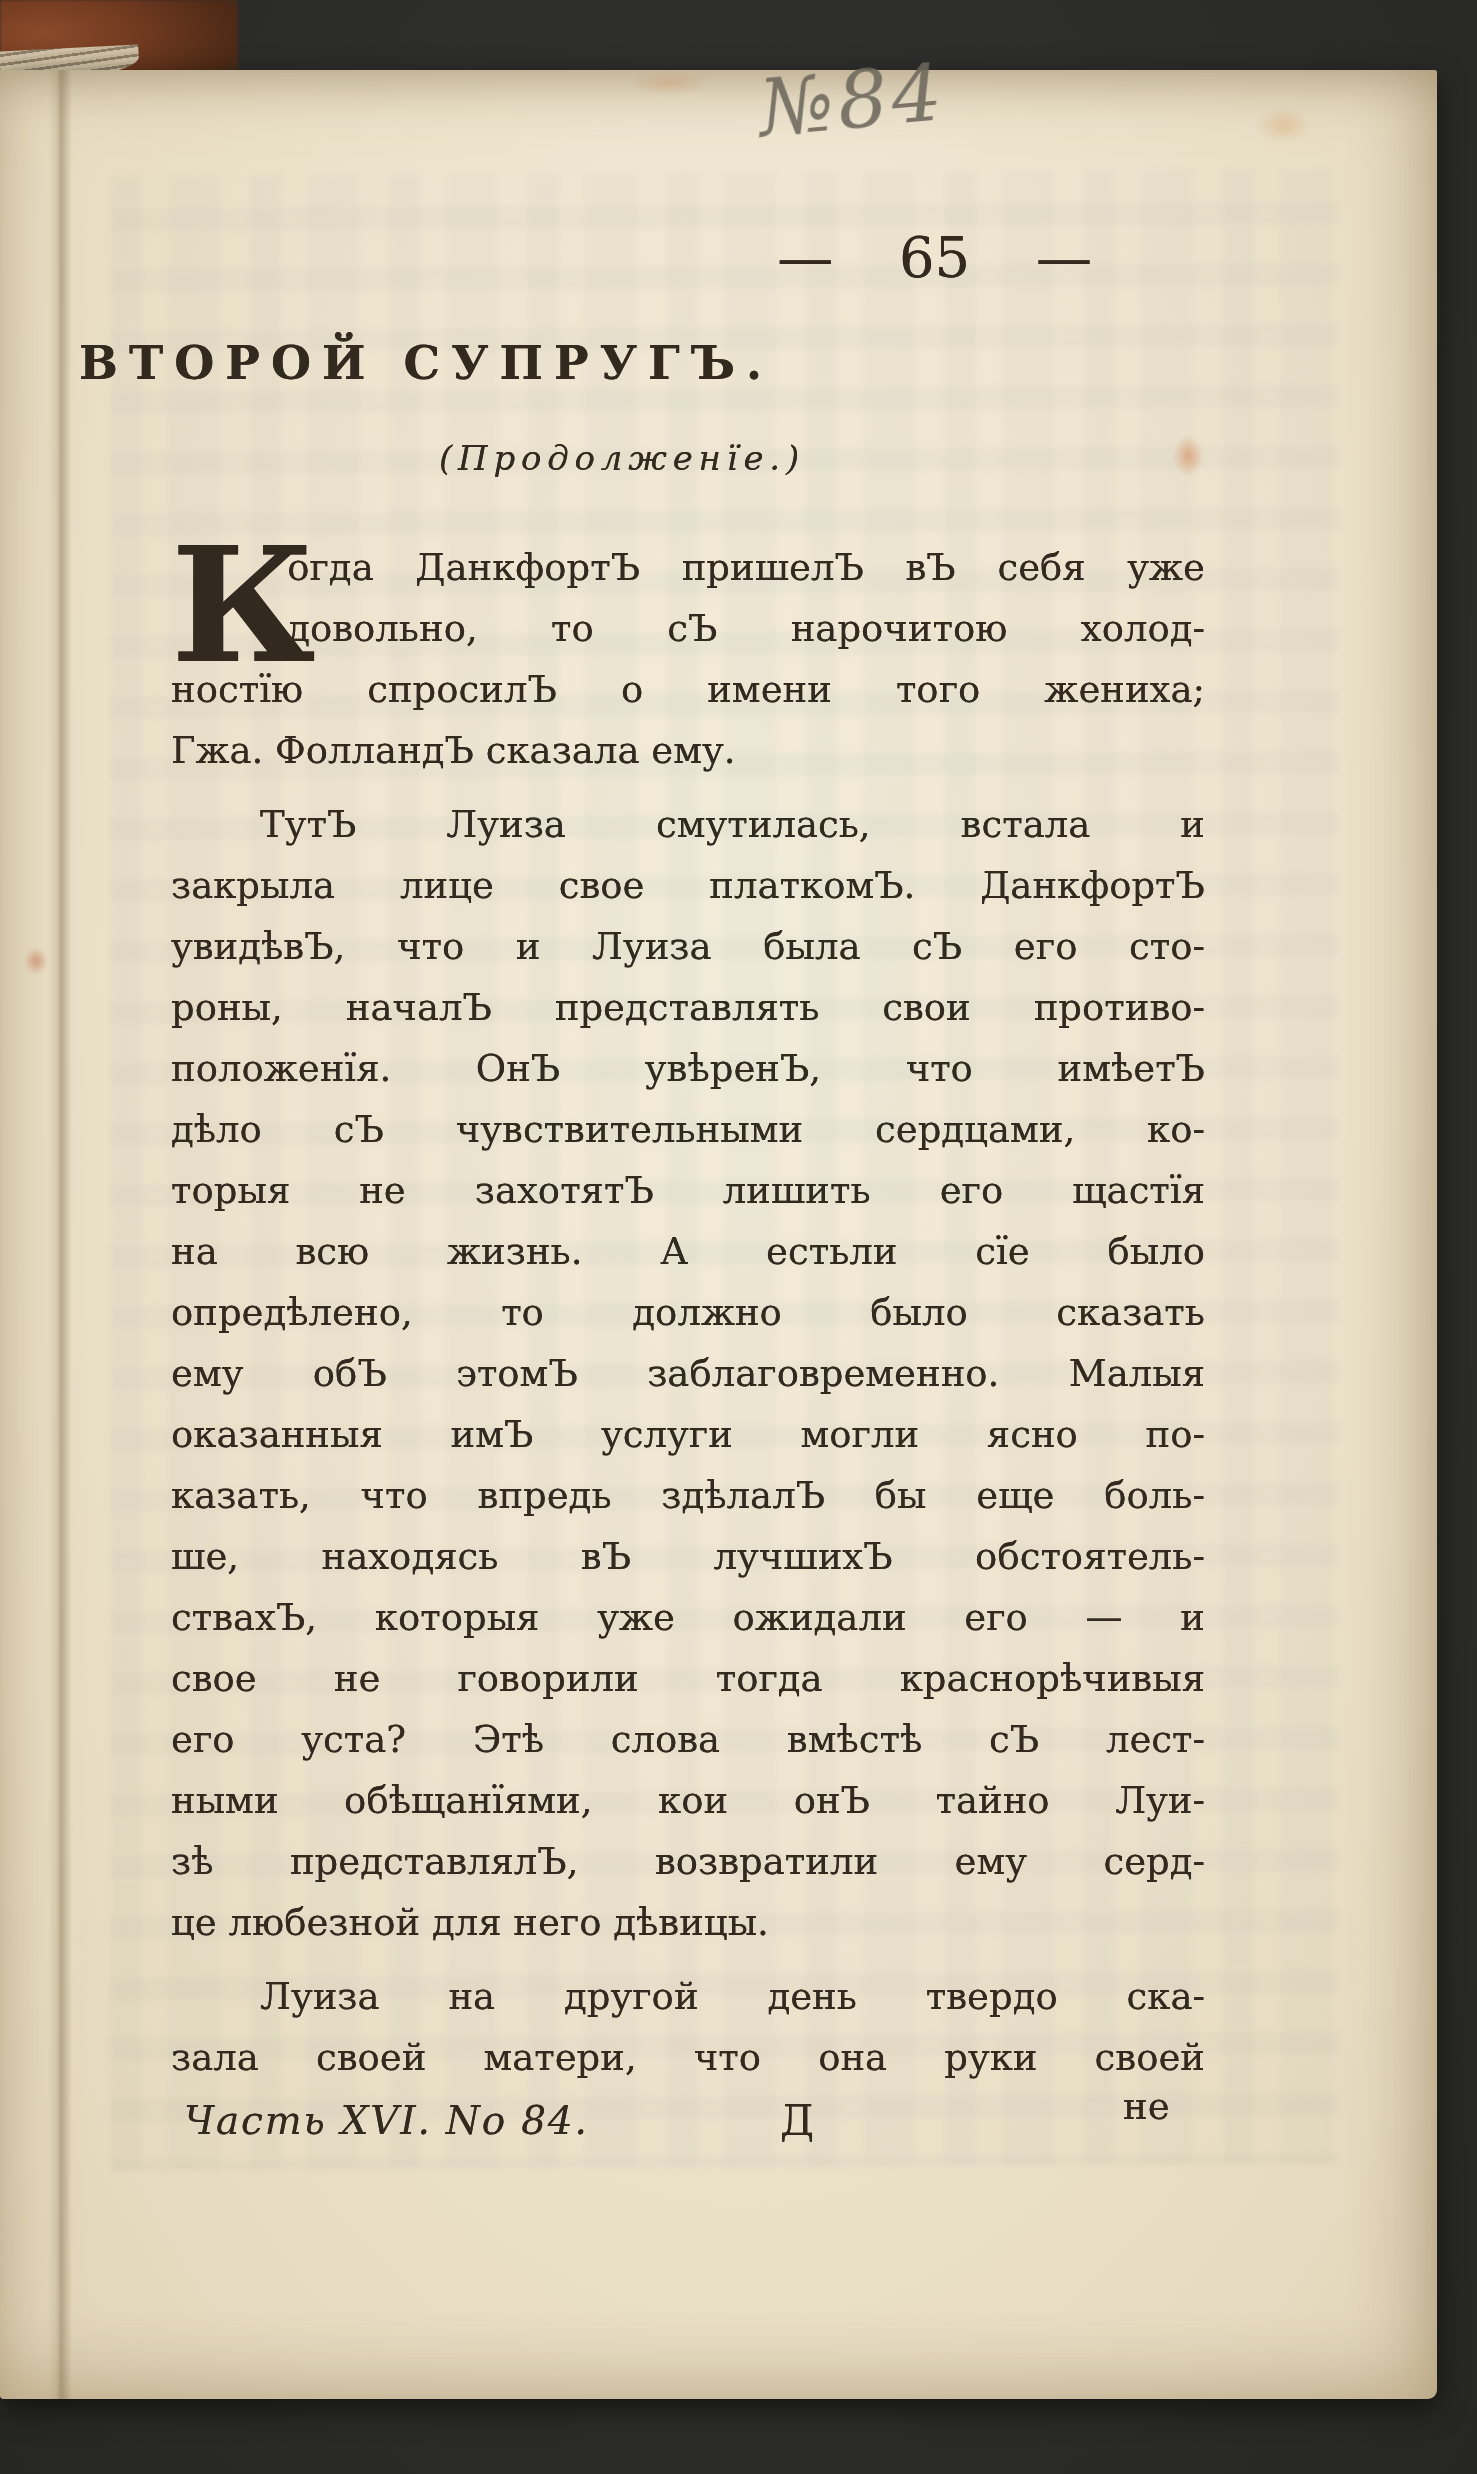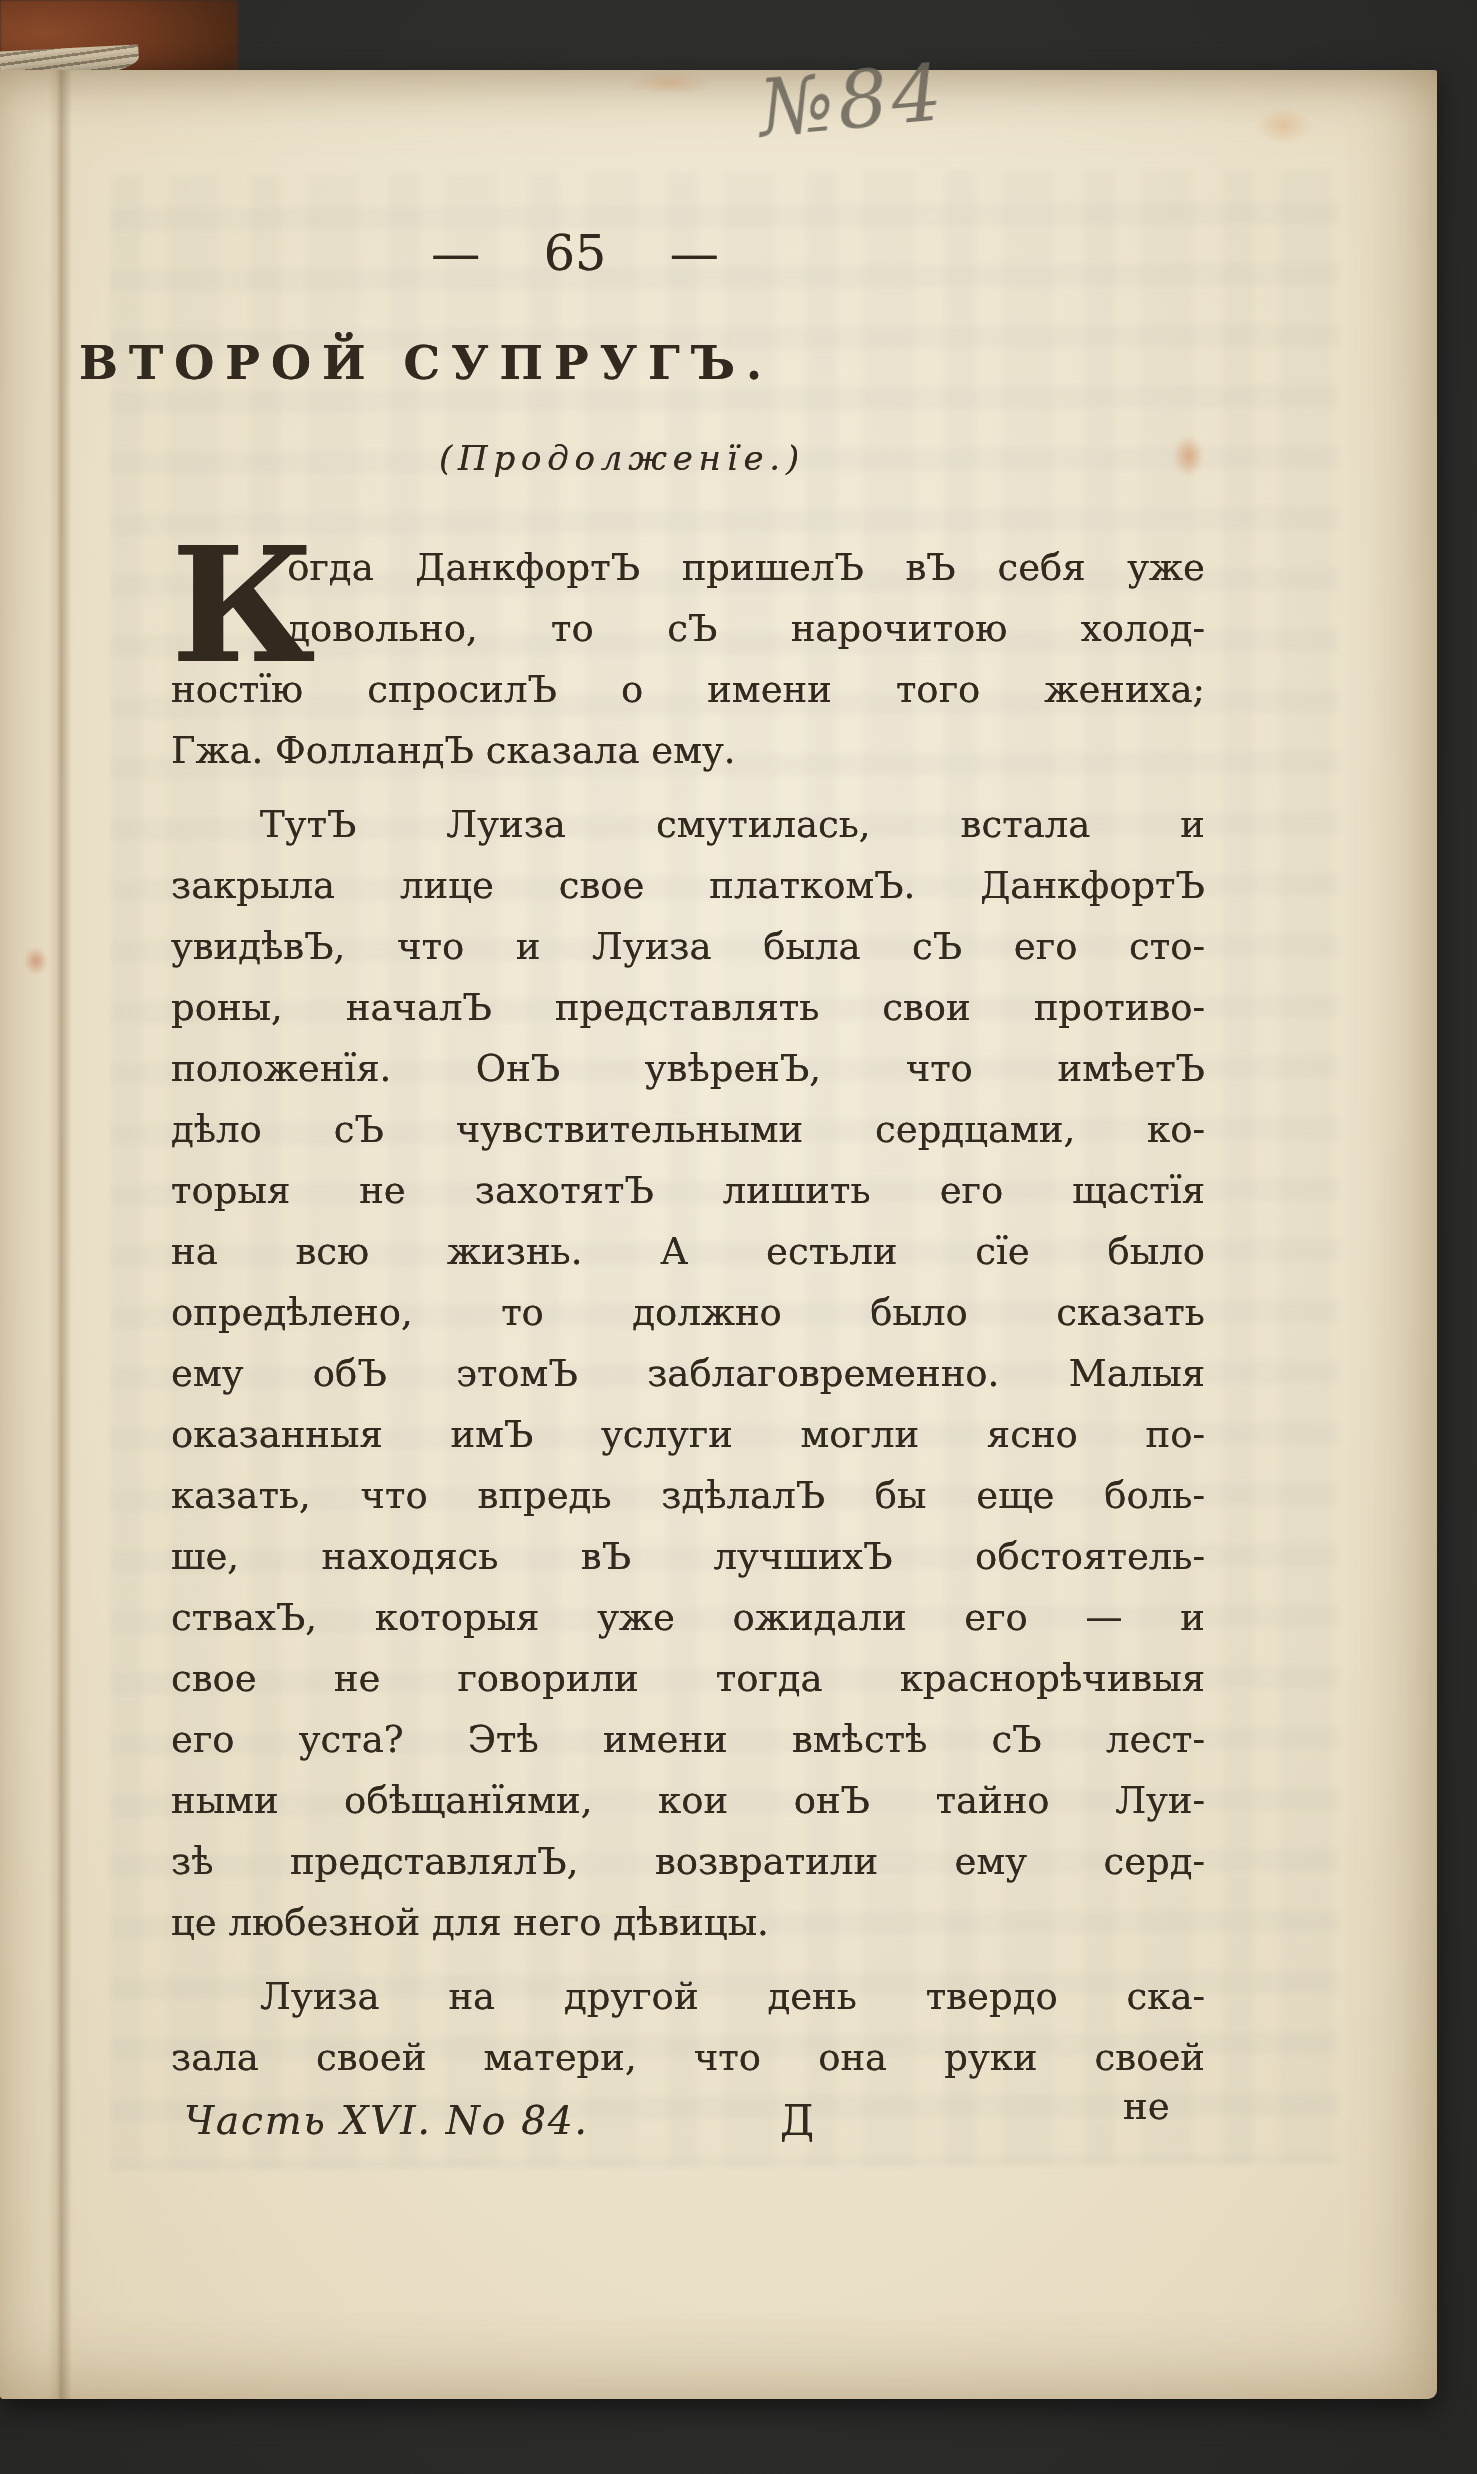--- a/index.html
+++ b/index.html
@@ -80,22 +80,22 @@
     font-size: 79px; font-style: italic;
     color: #6d675c; opacity: .88;
     transform: rotate(-5deg);
     letter-spacing: 3.7px;
     filter: blur(0.4px);
   }
 
   
   .page-num {
     position: absolute; left: 171px; top: 155px; width: 1034px;
-    text-align: center; transform: translateX(-113px);
-    font-size: 49px; word-spacing: 48px;
+    text-align: right; transform: translateX(-113px);
+    font-size: 56px; word-spacing: 48px;
   }
 
   .title-line {
     position: absolute; left: 171px; top: 266px; width: 1034px;
     transform: translateX(-92px);
     font-size: 46px; letter-spacing: .24em; font-weight: 600;
     white-space: nowrap;
   }
   .subtitle-line {
     position: absolute; left: 171px; top: 368px; width: 1034px;
@@ -173,21 +173,21 @@
         <div class="line">дѣло сЪ чувствительными сердцами, ко-</div>
         <div class="line">торыя не захотятЪ лишить его щастїя</div>
         <div class="line">на всю жизнь. А естьли сїе было</div>
         <div class="line">опредѣлено, то должно было сказать</div>
         <div class="line">ему обЪ этомЪ заблаговременно. Малыя</div>
         <div class="line">оказанныя имЪ услуги могли ясно по-</div>
         <div class="line">казать, что впредь здѣлалЪ бы еще боль-</div>
         <div class="line">ше, находясь вЪ лучшихЪ обстоятель-</div>
         <div class="line">ствахЪ, которыя уже ожидали его — и</div>
         <div class="line">свое не говорили тогда краснорѣчивыя</div>
-        <div class="line">его уста? Этѣ имени вмѣстѣ сЪ лест-</div>
+        <div class="line">его уста? Этѣ слова вмѣстѣ сЪ лест-</div>
         <div class="line">ными обѣщанїями, кои онЪ тайно Луи-</div>
         <div class="line">зѣ представлялЪ, возвратили ему серд-</div>
         <div class="line endline">це любезной для него дѣвицы.</div>
       </div>
 
       <div class="para">
         <div class="line indent">Луиза на другой день твердо ска-</div>
         <div class="line">зала своей матери, что она руки своей</div>
       </div>
 

